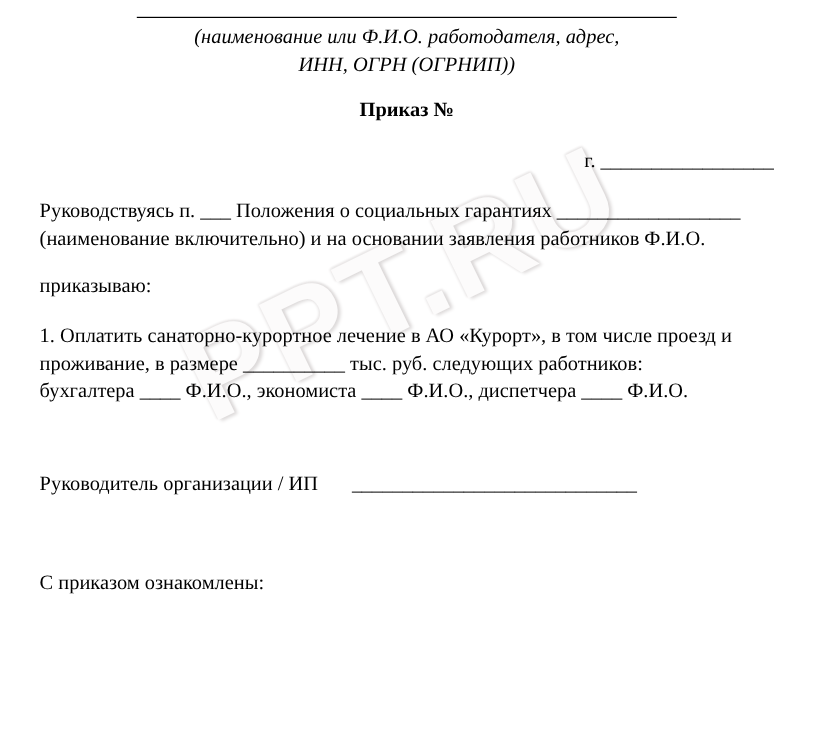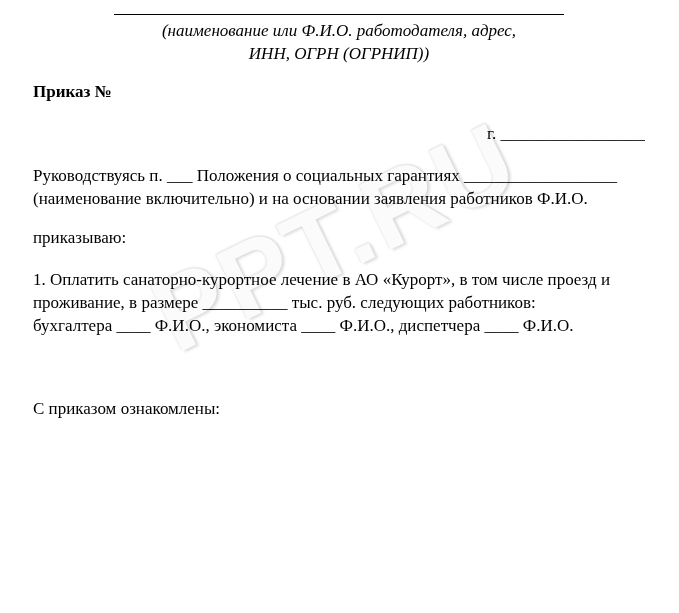--- a/index.html
+++ b/index.html
@@ -50,21 +50,21 @@
     border-top: 1.5px solid #000;
     height: 0;
   }
   .caption {
     margin-top: 4px;
     text-align: center;
     font-style: italic;
   }
   .doc-title {
     margin-top: 15px;
-    text-align: left;
+    text-align: center;
     font-weight: bold;
   }
   .dateline {
     margin-top: 19px;
     display: flex;
     justify-content: flex-end;
   }
   .preamble   { margin-top: 19px; }
   .order-word { margin-top: 16px; }
   .item-1     { margin-top: 19px; }
@@ -105,17 +105,21 @@
 
     <div class="order-word line">приказываю:</div>
 
     <div class="item-1">
       <div class="line">1. Оплатить санаторно-курортное лечение в АО «Курорт», в том числе проезд и</div>
       <div class="line">проживание, в размере __________ тыс. руб. следующих работников:</div>
       <div class="line">бухгалтера ____ Ф.И.О., экономиста ____ Ф.И.О., диспетчера ____ Ф.И.О.</div>
     </div>
 
 
+    <div class="signature">
+      <span class="line">Руководитель организации / ИП</span>
+      <span class="line sig-blank">____________________________</span>
+    </div>
 
     <div class="acknowledgement line">С приказом ознакомлены:</div>
 
   </div>
 </div>
 
 </body></html>

